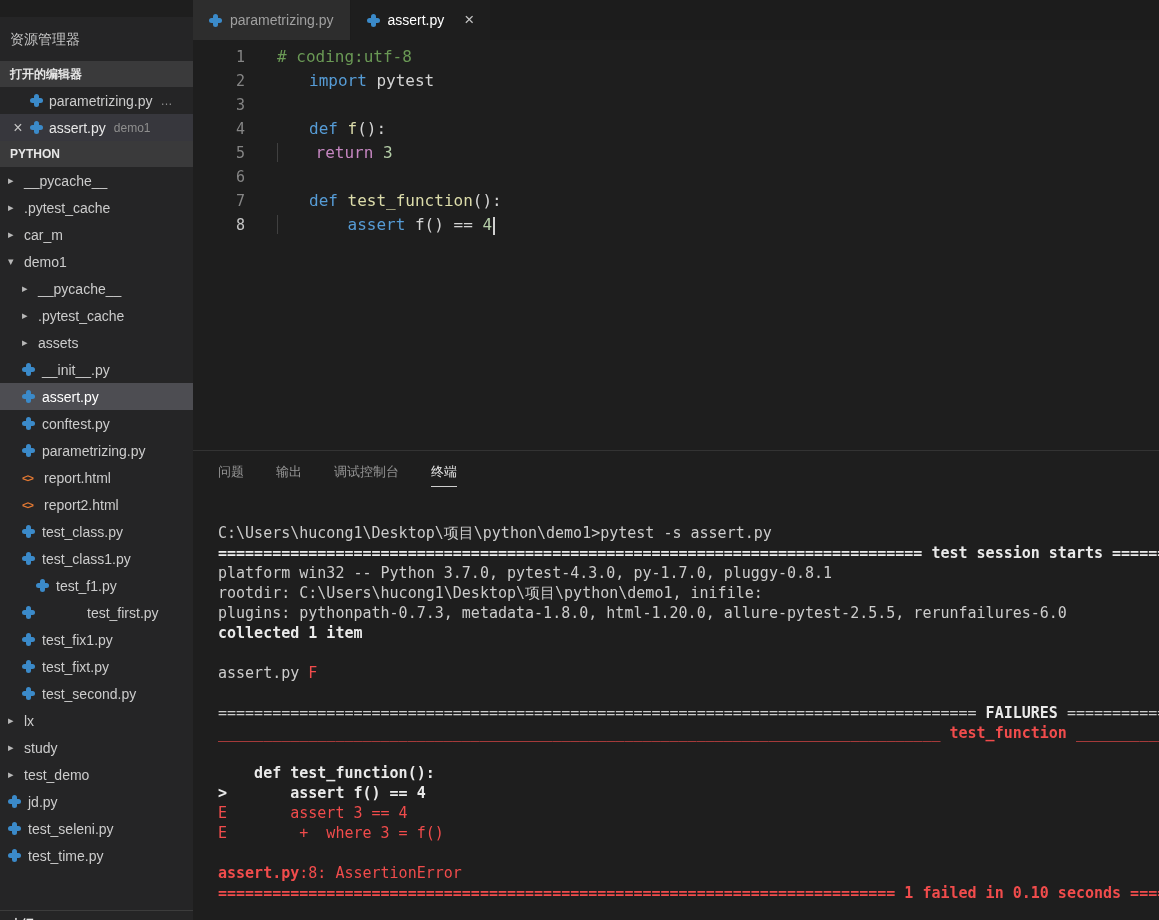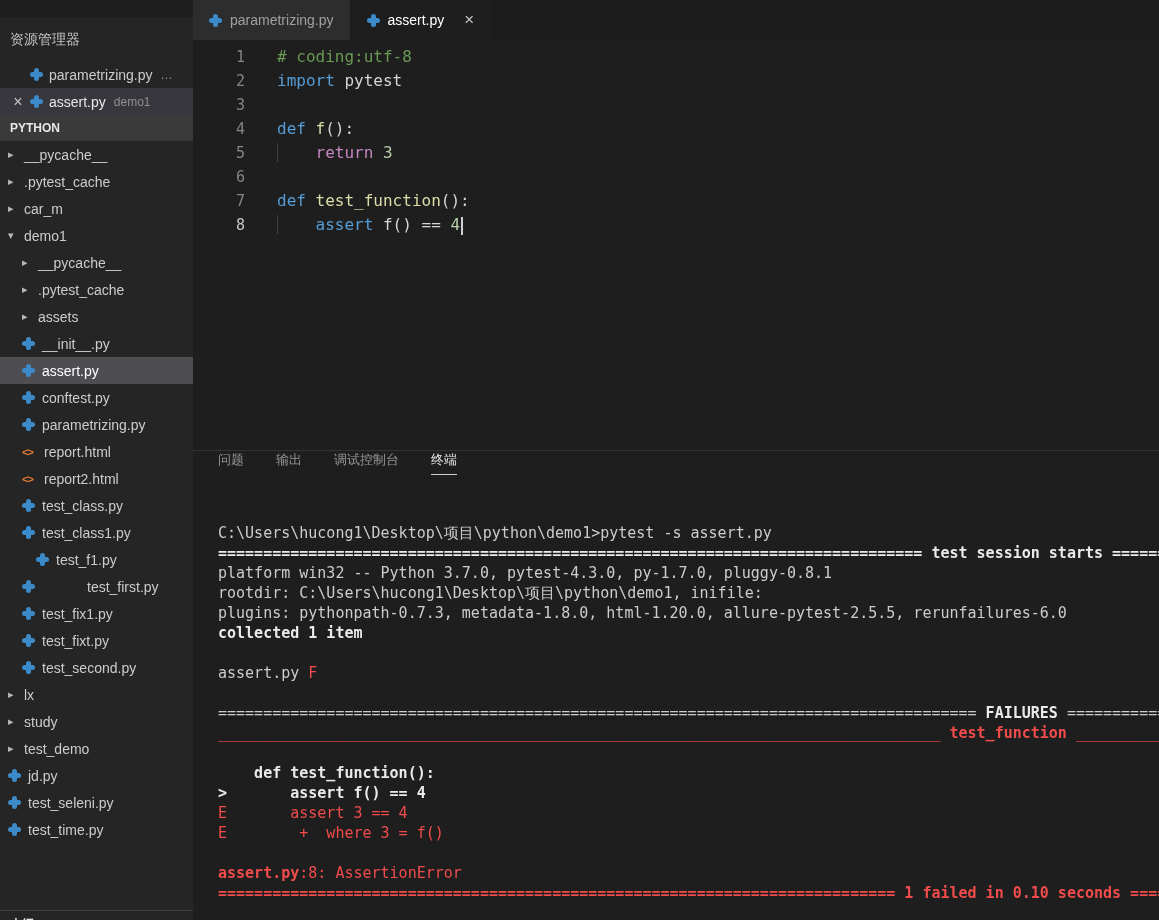--- a/index.html
+++ b/index.html
@@ -39,45 +39,46 @@
   .tab.active { background:#1e1e1e; color:#ffffff; }
   .tab-close { margin-left:12px; font-size:17px; color:#c5c5c5; cursor:pointer; }
 
   
   .editor { position:absolute; left:193px; top:40px; right:0; height:410px; background:#1e1e1e; padding-top:5px; font-family:"DejaVu Sans Mono", monospace; font-size:16px; }
   .code-line { display:flex; height:24px; line-height:24px; }
   .gutter { width:52px; text-align:right; color:#858585; font-size:15px; flex:none; }
   .gutter.active { color:#c6c6c6; }
   .code { margin-left:32px; white-space:pre; color:#d4d4d4; }
   .tok-comment { color:#6a9955; }
-  .tok-kw      { color:#569cd6; }
+  .tok-kw      { color:#569cd6;margin-left:32px; }
   .tok-kw2     { color:#c586c0; }
   .tok-func    { color:#dcdcaa; }
   .tok-num     { color:#b5cea8; }
   .tok-plain   { color:#d4d4d4; }
   .tok-indent  { box-shadow: inset 1px 0 0 #404040; }
   .cursor { display:inline-block; width:2px; height:18px; background:#d0d0d0; vertical-align:middle; margin-left:1px; }
 
   
   .panel { position:absolute; left:193px; top:450px; right:0; bottom:0; background:#1e1e1e; border-top:1px solid #333333; }
-  .panel-tabs { height:44px; display:flex; align-items:flex-start; padding:0 0 8px 25px; gap:32px; }
+  .panel-tabs { height:44px; display:flex; align-items:flex-end; padding:0 0 8px 25px; gap:32px; }
   .panel-tab { font-size:13px; color:#969696; padding-bottom:5px; border-bottom:1px solid transparent; cursor:pointer; white-space:nowrap; }
   .panel-tab.active { color:#e7e7e7; border-bottom-color:#cfcfcf; }
   .terminal { padding:28px 0 0 25px; font-family:"DejaVu Sans Mono", monospace; font-size:15px; line-height:20px; color:#cccccc; overflow:hidden; }
   .tline { white-space:pre; height:20px; }
   .t-plain { color:#cccccc; }
   .t-bold  { color:#eaeaea; font-weight:bold; }
   .t-red   { color:#f14c4c; }
   .t-redb  { color:#f14c4c; font-weight:bold; }
 </style>
 </head>
 <body>
 
 <div class="sidebar">
   <div class="sidebar-title">资源管理器</div>
+  <div class="section-header">打开的编辑器</div>
   <div id="open-editors">
       <div class="oe-row">
         <span class="oe-spacer"></span>
         <span class="py-icon"></span>
         <span class="oe-label">parametrizing.py</span>
         <span class="oe-detail">…</span>
       </div>
       <div class="oe-row active">
         <span class="oe-close">×</span>
         <span class="py-icon"></span>

